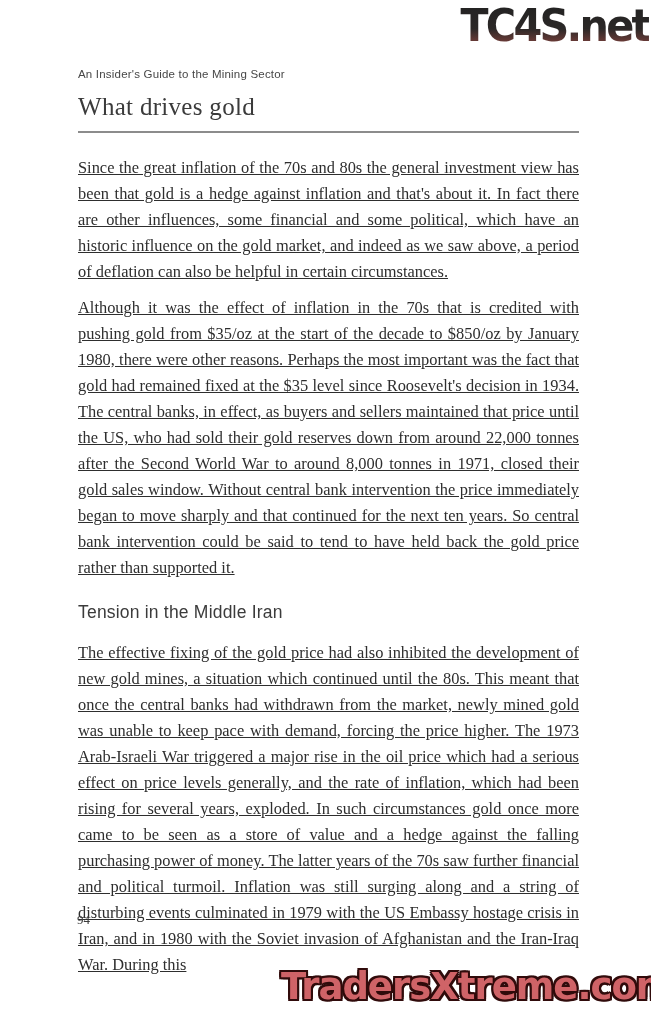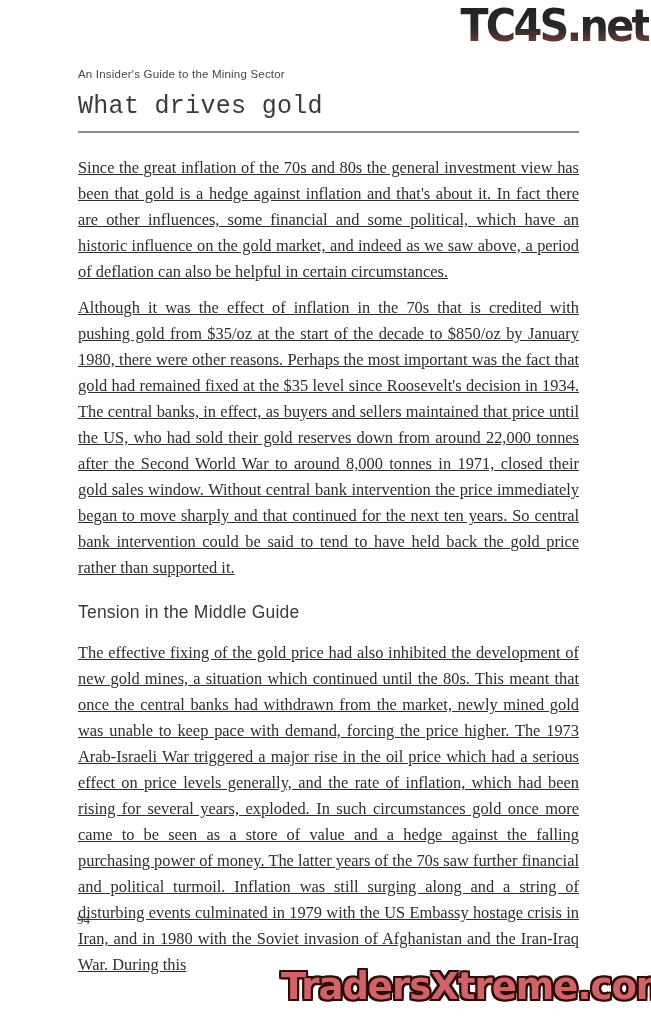--- a/index.html
+++ b/index.html
@@ -36,21 +36,21 @@
   }
   .running-header{
     position:absolute;top:44px;left:78px;
     font-family:"Liberation Sans","DejaVu Sans",sans-serif;
     font-size:11.5px;color:#474747;letter-spacing:0.2px;margin-top:24px;
   }
   .content{
     position:absolute;top:92px;left:78px;width:501px;
   }
   h1.page-title{
-    font-family:Liberation Mono, monospace;
+    font-family:Liberation Serif, serif;
     font-weight:normal;
     font-size:25px;line-height:30px;
     color:var(--heading-text);
     margin:0 0 9px 0;letter-spacing:0.3px;
   }
   .title-rule{
     border:none;border-top:2px solid var(--rule);
     margin:0 0 22px 0;height:0;
   }
   p.body-para{
@@ -112,21 +112,21 @@
 
   <div class="content">
     <h1 class="page-title">What drives gold</h1>
 
     <hr class="title-rule">
 
     <p class="body-para">Since the great inflation of the 70s and 80s the general investment view has been that gold is a hedge against inflation and that's about it. In fact there are other influences, some financial and some political, which have an historic influence on the gold market, and indeed as we saw above, a period of deflation can also be helpful in certain circumstances.</p>
 
     <p class="body-para">Although it was the effect of inflation in the 70s that is credited with pushing gold from $35/oz at the start of the decade to $850/oz by January 1980, there were other reasons. Perhaps the most important was the fact that gold had remained fixed at the $35 level since Roosevelt's decision in 1934. The central banks, in effect, as buyers and sellers maintained that price until the US, who had sold their gold reserves down from around 22,000 tonnes after the Second World War to around 8,000 tonnes in 1971, closed their gold sales window. Without central bank intervention the price immediately began to move sharply and that continued for the next ten years. So central bank intervention could be said to tend to have held back the gold price rather than supported it.</p>
 
-    <h2 class="section-heading">Tension in the Middle Guide</h2>
+    <h2 class="section-heading">Tension in the Middle Iran</h2>
 
     <p class="body-para">The effective fixing of the gold price had also inhibited the development of new gold mines, a situation which continued until the 80s. This meant that once the central banks had withdrawn from the market, newly mined gold was unable to keep pace with demand, forcing the price higher. The 1973 Arab-Israeli War triggered a major rise in the oil price which had a serious effect on price levels generally, and the rate of inflation, which had been rising for several years, exploded. In such circumstances gold once more came to be seen as a store of value and a hedge against the falling purchasing power of money. The latter years of the 70s saw further financial and political turmoil. Inflation was still surging along and a string of disturbing events culminated in 1979 with the US Embassy hostage crisis in Iran, and in 1980 with the Soviet invasion of Afghanistan and the Iran-Iraq War. During this</p>
   </div>
 
 
   <div class="page-number">94</div>
 
   <div class="traders">TradersXtreme.com</div>
 
 </div>

